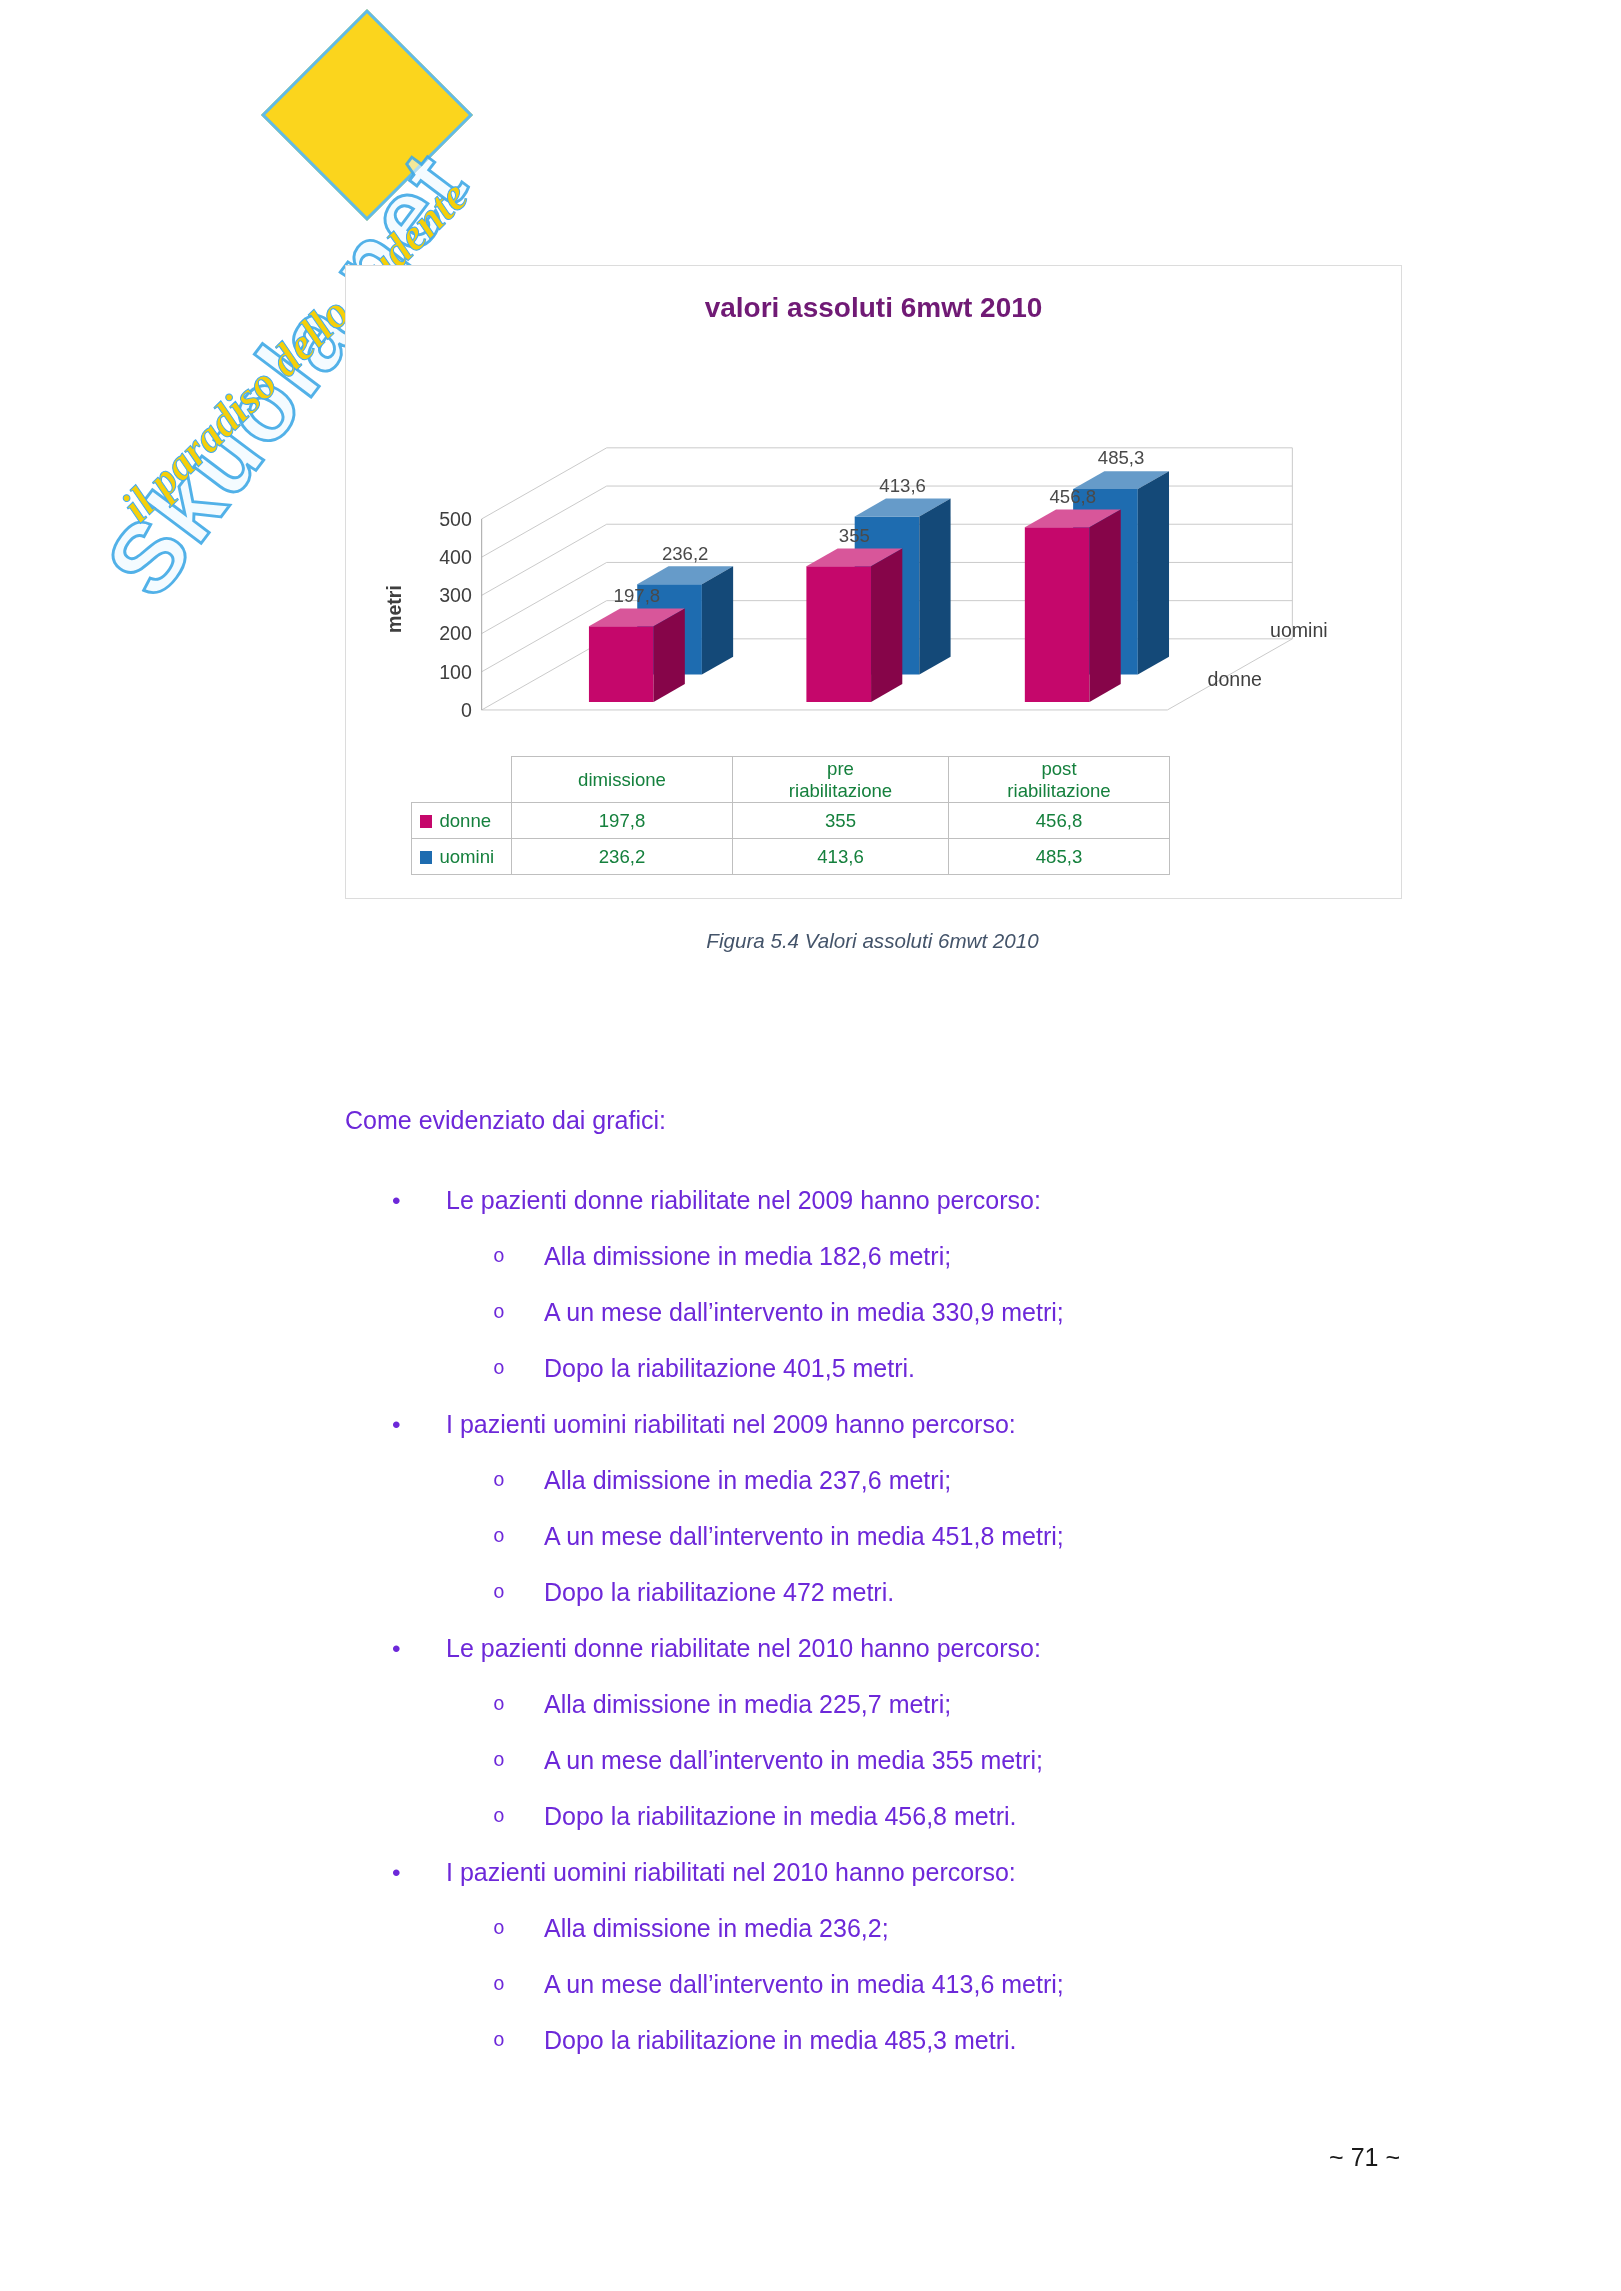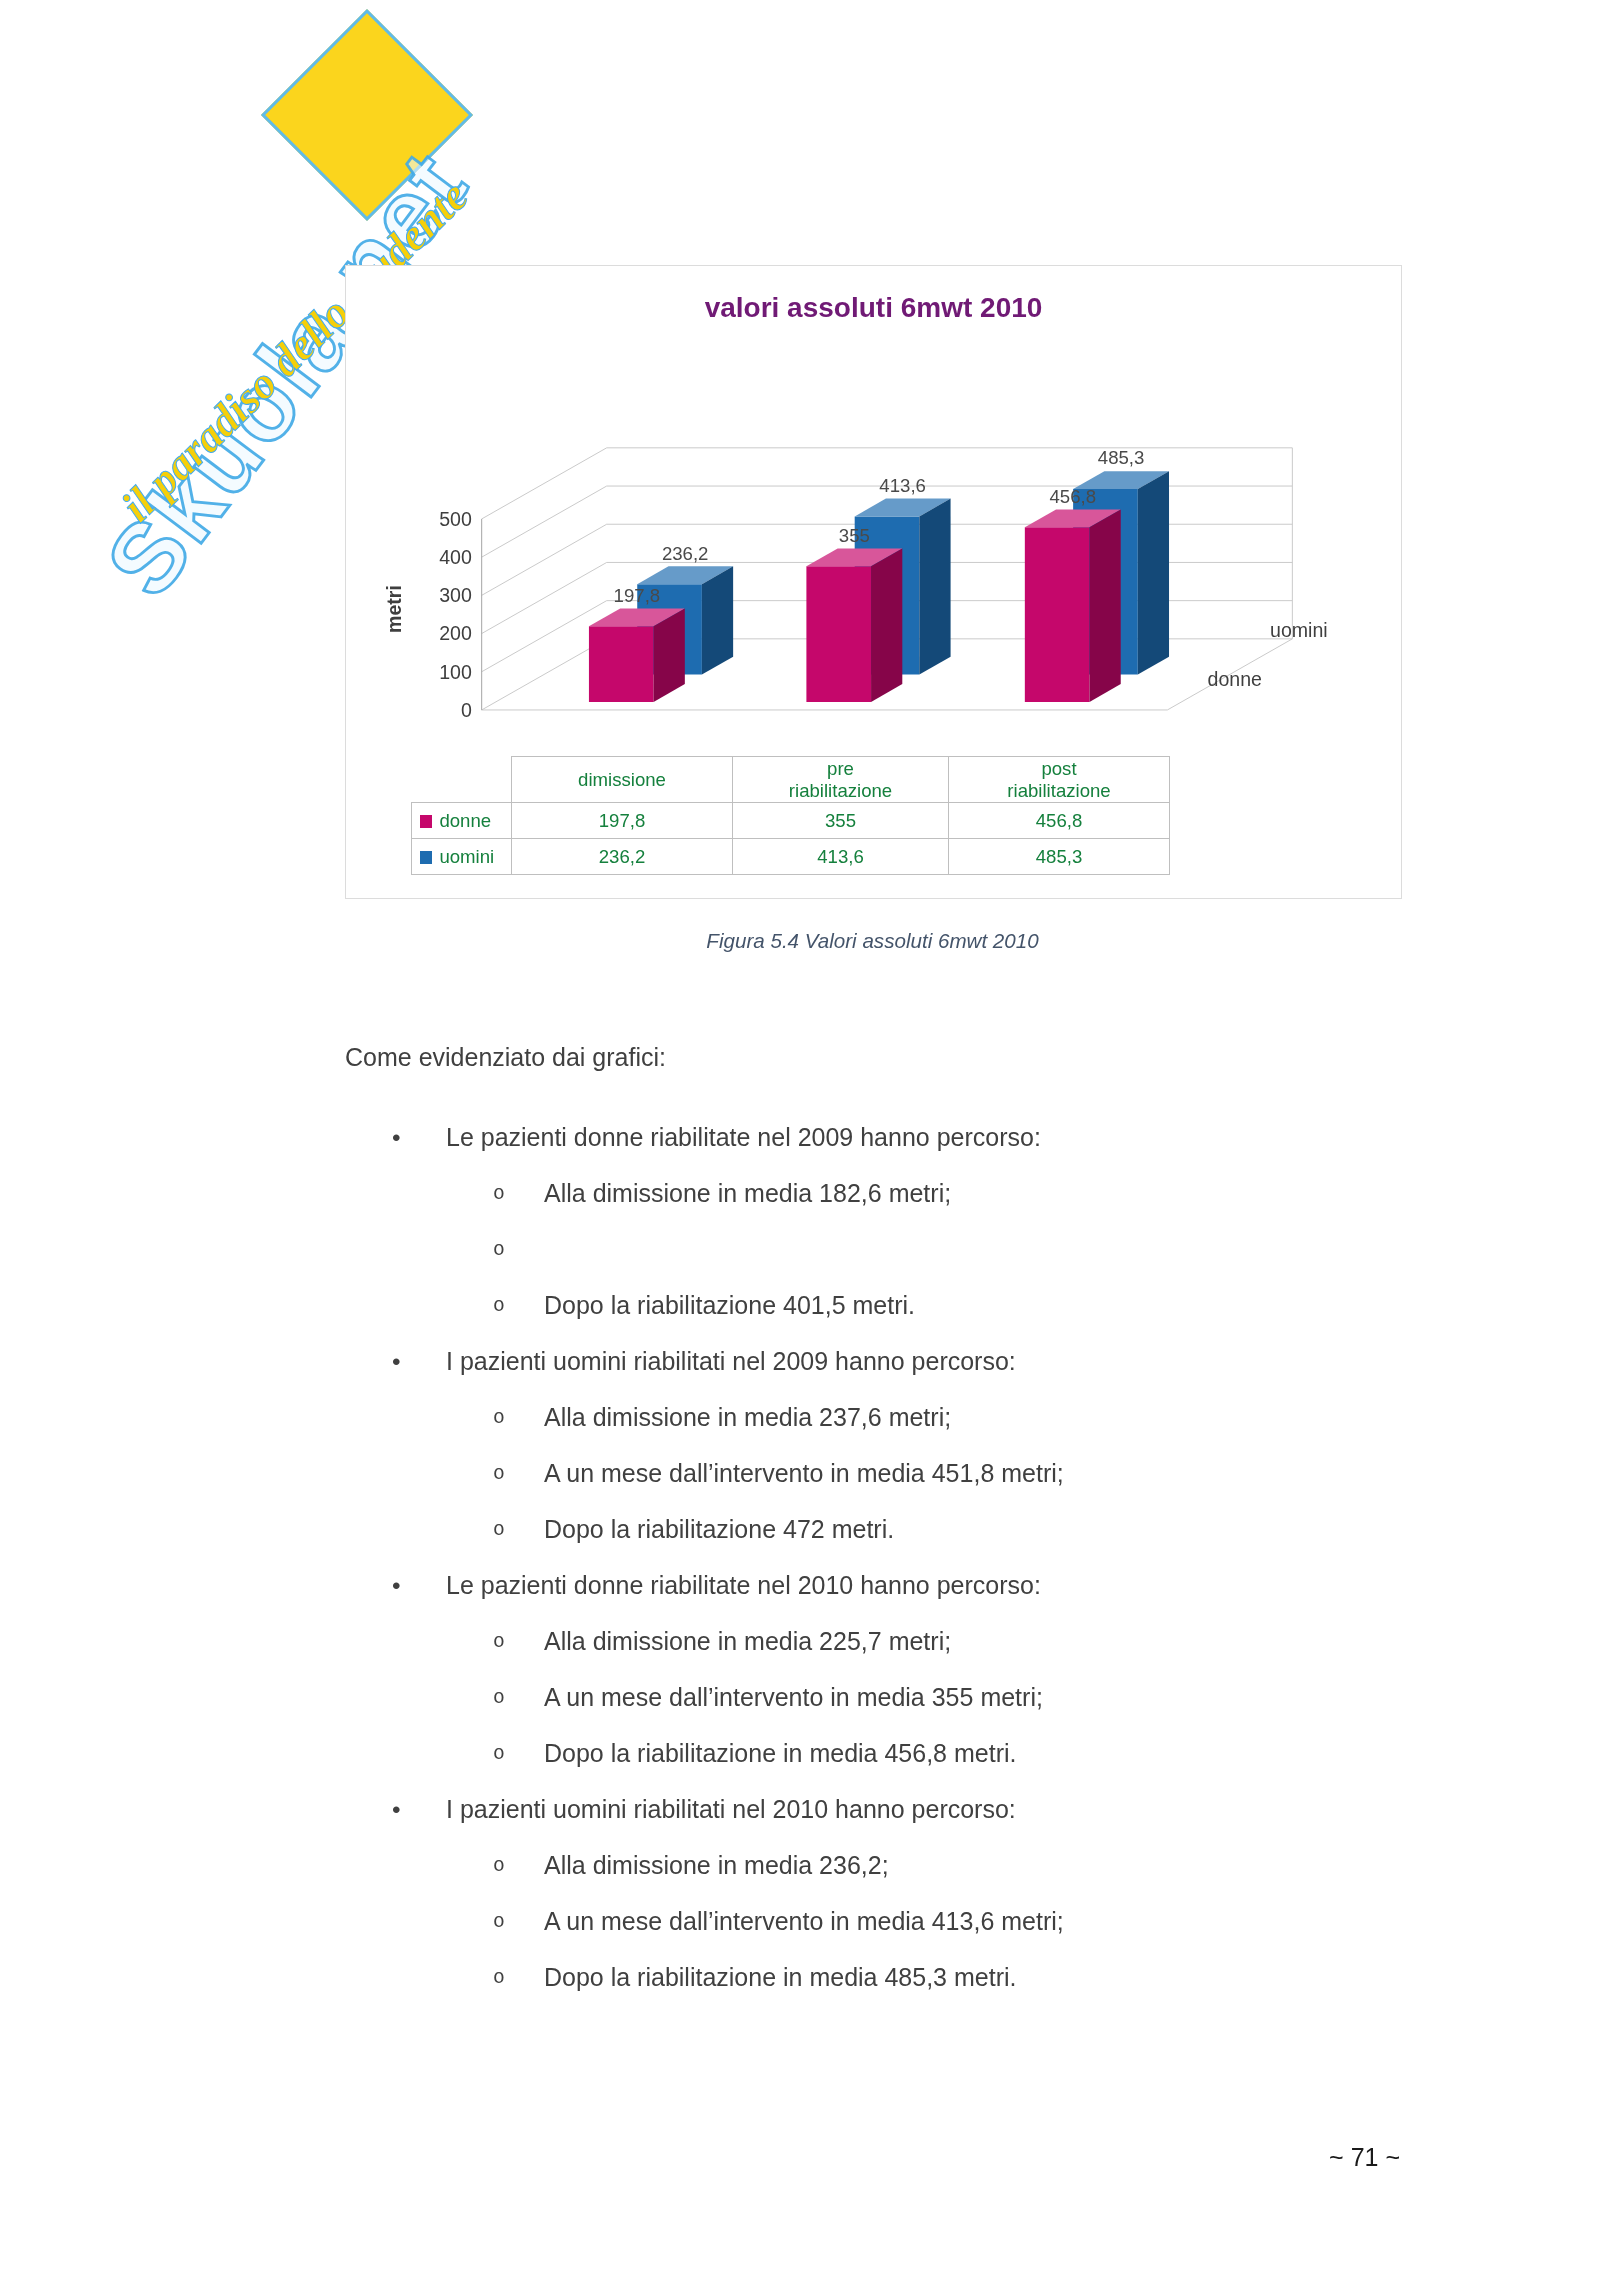--- a/index.html
+++ b/index.html
@@ -34,21 +34,21 @@
   .dtable .c0{width:100px}.dtable .c1{width:221px}.dtable .c2{width:216px}.dtable .c3{width:221px}
   .hrow td{height:45px;white-space:pre-line;}
   .drow td{height:35px;}
   .dtable .noborder{border:none;}
   .dtable .legend{text-align:left;padding-left:7.8px;}
   .swatch{display:inline-block;width:12.7px;height:12.7px;margin-right:6.9px;vertical-align:-1px;}
 
   
   .caption{position:absolute;left:345px;top:929px;width:1055px;text-align:center;
            font-size:20.6px;font-style:italic;color:#44546A;}
-  .content{position:absolute;left:345px;top:1029px;width:970px;font-size:25px;color:#404040;}
+  .content{position:absolute;left:345px;top:1092px;width:970px;font-size:25px;color:#6d28d9;}
   .line{display:flex;align-items:center;height:56px;}
   .intro{margin-bottom:24.5px;}
   .l1{padding-left:47px;}
   .l1 .mk{width:54px;flex:none;font-size:24.5px;}
   .l2{padding-left:148px;}
   .l2 .mk2{width:51px;flex:none;font-family:"Liberation Mono",monospace;font-size:19.6px;}
   .page-num{position:absolute;left:345px;top:2143px;width:1055px;text-align:right;font-size:25px;}
 </style>
 </head>
 <body>
@@ -165,20 +165,21 @@
       <div class="line l1">
           <span class="mk">•</span>
           <span>Le pazienti donne riabilitate nel 2009 hanno percorso:</span>
         </div>
       <div class="line l2">
           <span class="mk2">o</span>
           <span>Alla dimissione in media 182,6 metri;</span>
         </div>
       <div class="line l2">
           <span class="mk2">o</span>
+          <span>A un mese dall’intervento in media 330,9 metri;</span>
         </div>
       <div class="line l2">
           <span class="mk2">o</span>
           <span>Dopo la riabilitazione 401,5 metri.</span>
         </div>
     </div>
 
     <div>
       <div class="line l1">
           <span class="mk">•</span>

